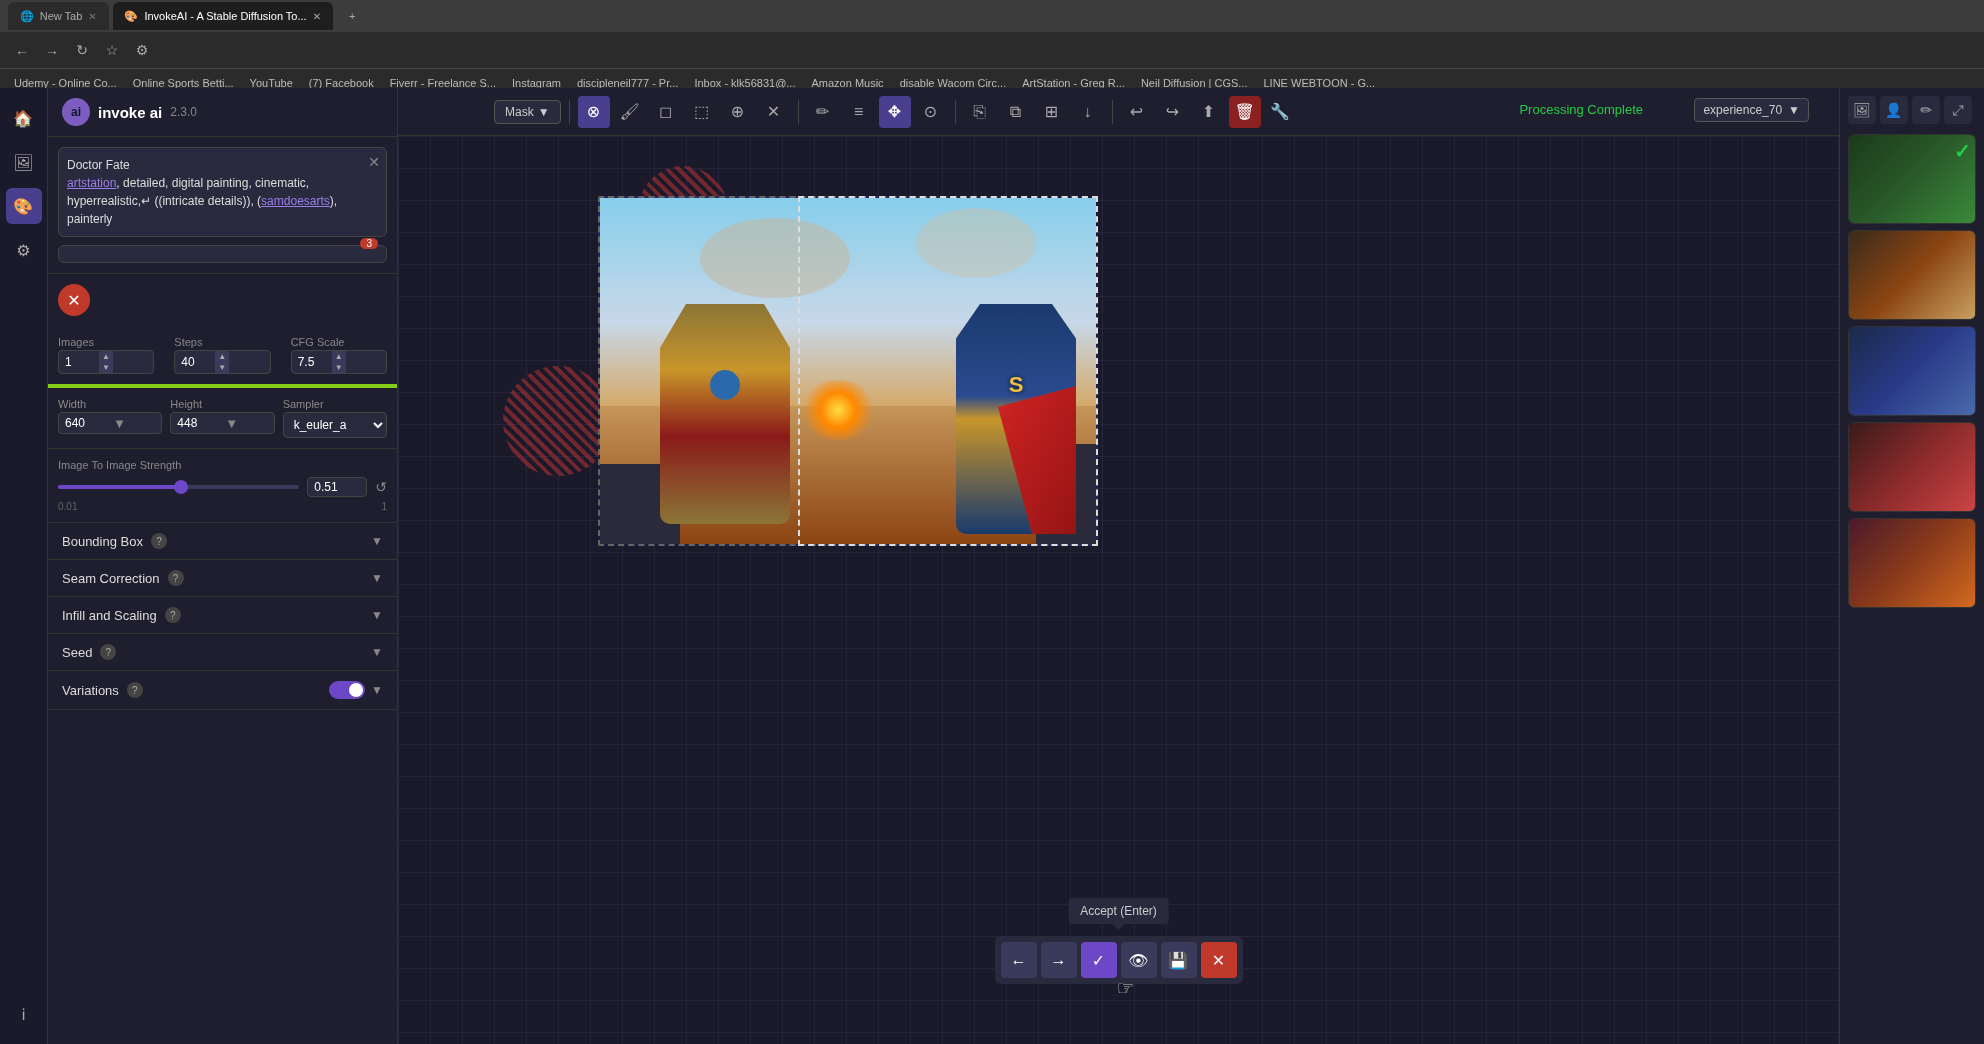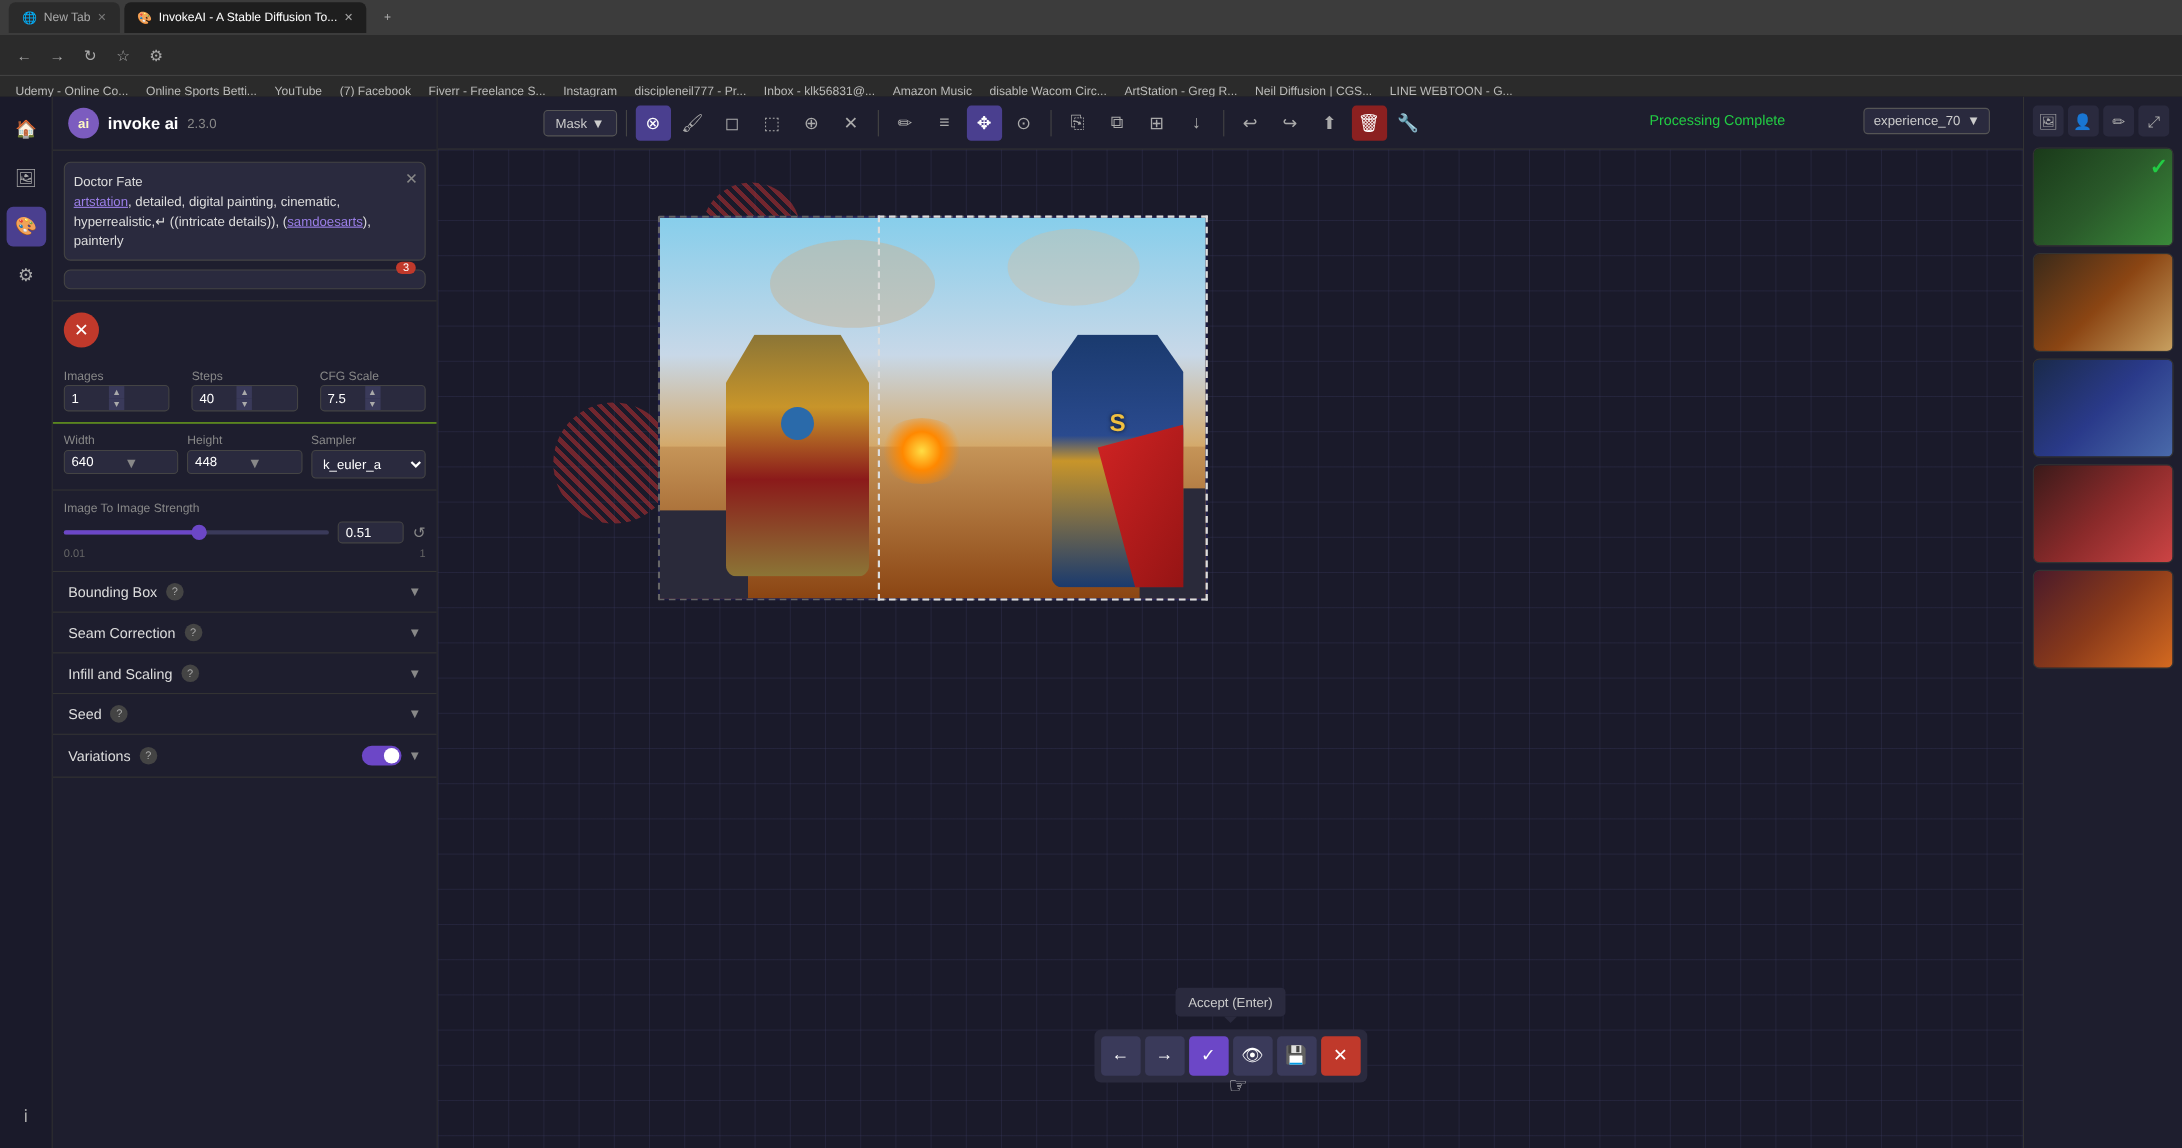--- a/index.html
+++ b/index.html
@@ -129,21 +129,21 @@
       align-items: center;
       padding: 10px 14px;
       gap: 8px;
       border-bottom: 1px solid #333;
     }
     .app-logo {
       width: 28px; height: 28px;
       background: #7c5cbf;
       border-radius: 50%;
       display: flex; align-items: center; justify-content: center;
-      color: #fef9c3; font-size: 12px; font-weight: bold;
+      color: #0f172a; font-size: 12px; font-weight: bold;
     }
     .app-title { color: #fff; font-size: 15px; font-weight: 600; }
     .app-version { color: #888; font-size: 12px; }
 
     
     .prompt-section {
       padding: 10px;
       border-bottom: 1px solid #333;
     }
     .prompt-box {
@@ -213,21 +213,21 @@
       font-size: 16px;
       display: flex; align-items: center; justify-content: center;
     }
 
     
     .params-section {
       padding: 10px;
       display: grid;
       grid-template-columns: 1fr 1fr 1fr;
       gap: 20px;
-      border-bottom: 1px solid #84cc16;
+      border-bottom: 4px solid #84cc16;
     }
     .param-group { display: flex; flex-direction: column; gap: 2px; }
     .param-label { color: #888; font-size: 11px; }
     .param-input-row {
       display: flex;
       align-items: center;
       background: #2a2a3e;
       border: 1px solid #444;
       border-radius: 4px;
       overflow: hidden;
@@ -638,21 +638,21 @@
       top: 4px; right: 4px;
       color: #22cc44;
       font-size: 20px;
       font-weight: bold;
     }
 
     
     .processing-complete {
       position: absolute;
       top: 14px;
-      right: 216px;
+      right: 196px;
       color: #22cc44;
       font-size: 13px;
       font-weight: 500;
     }
     .experience-selector {
       position: absolute;
       top: 10px;
       right: 30px;
       background: #2a2a3e;
       border: 1px solid #555;

